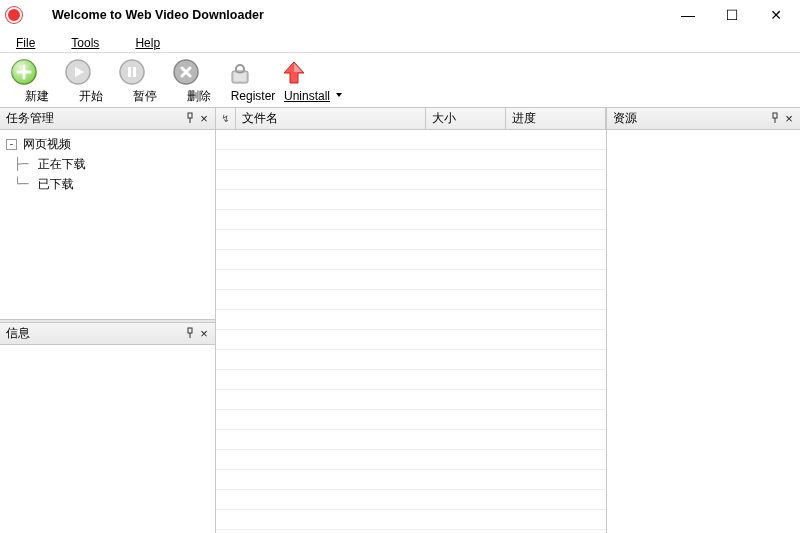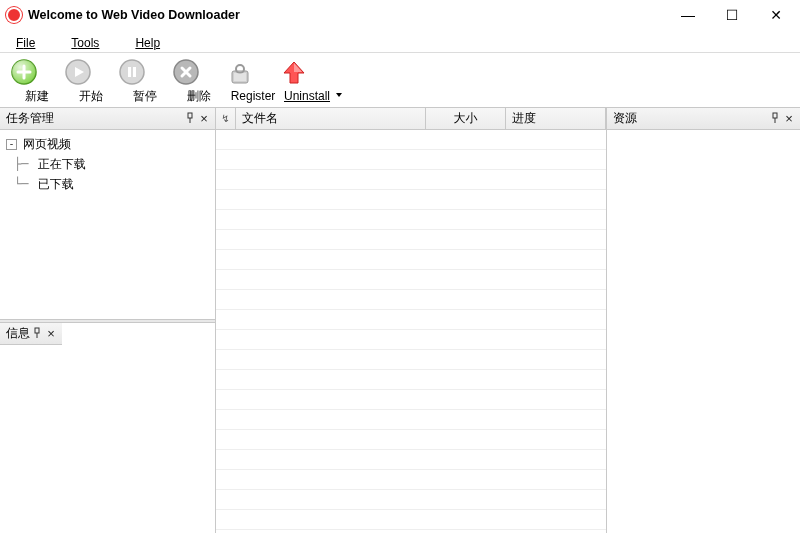--- a/index.html
+++ b/index.html
@@ -1,19 +1,19 @@
 <!DOCTYPE html>
 <html><head>
 <meta charset="utf-8">
 <style>
   * { box-sizing: border-box; margin: 0; padding: 0; }
   html, body { width: 800px; height: 533px; overflow: hidden; font-family: "Microsoft YaHei", "Segoe UI", Tahoma, sans-serif; font-size: 12px; background: #fff; color: #000; }
   .titlebar { height: 30px; display: flex; align-items: center; padding: 0 2px 0 6px; }
   .titlebar .app-icon { width: 16px; height: 16px; border-radius: 50%; background: #e33; display: inline-block; margin-right: 6px; box-shadow: inset 0 0 0 2px #fff, 0 0 0 1px #e33; }
-  .titlebar .title { font-weight: bold; font-size: 12.5px; }
+  .titlebar .title { font-weight: bold; font-size: 12.5px; margin-left: 24px; }
   .titlebar .spacer { flex: 1; }
   .winbtn { width: 44px; height: 28px; display: flex; align-items: center; justify-content: center; font-size: 14px; font-family: sans-serif; }
   .menubar { height: 22px; display: flex; align-items: flex-end; padding: 0 8px; gap: 20px; }
   .menu-item { padding: 2px 8px; }
   .menu-item span { text-decoration: underline; }
   .menubar-sep { height: 1px; background: #dcdcdc; }
   .toolbar { height: 54px; display: flex; align-items: center; padding: 2px 10px 0 10px; gap: 0; }
   .tbtn { display: flex; flex-direction: column; justify-content: center; width: 54px; height: 52px; gap: 2px; }
   .tbtn .lbl { font-size: 12px; text-align: center; }
   .tbtn .uline { text-decoration: underline; }
@@ -28,26 +28,26 @@
   .pane-header .ph-title { flex: 1; font-size: 12px; }
   .pane-header .pin { width: 14px; text-align: center; font-size: 11px; color: #222; }
   .pane-header .x { width: 14px; text-align: center; font-size: 13px; color: #222; }
   .pane-body { flex: 1; overflow: hidden; position: relative; background: #fff; }
   .tree { padding: 4px 6px; line-height: 20px; }
   .tree .row { display: flex; align-items: center; gap: 2px; }
   .tree .conn { color: #888; font-family: monospace; white-space: pre; }
   .tree .expander { width: 11px; height: 11px; border: 1px solid #999; display: inline-flex; align-items: center; justify-content: center; font-size: 10px; line-height: 1; font-family: monospace; color: #333; background: #fff; }
   .tree .indent { display: inline-block; }
   .split-h { height: 4px; background: #e8e8e8; border-top: 1px solid #c8c8c8; border-bottom: 1px solid #c8c8c8; cursor: row-resize; }
-  .info-pane { height: 210px; display: flex; flex-direction: row; }
+  .info-pane { height: 210px; display: flex; flex-direction: column; }
   .mid-header { height: 22px; border-bottom: 1px solid #c8c8c8; display: flex; align-items: stretch; background: linear-gradient(#f7f7f7, #ececec); }
   .mid-header .handle { width: 20px; border-right: 1px solid #c8c8c8; display: flex; align-items: center; justify-content: center; font-size: 10px; color: #555; }
   .mid-header .col { border-right: 1px solid #c8c8c8; display: flex; align-items: center; padding: 0 6px; font-size: 12px; }
   .mid-header .col.c1 { flex: 1; }
-  .mid-header .col.c2 { width: 80px; justify-content: center; }
+  .mid-header .col.c2 { width: 80px; justify-content: flex-start; }
   .mid-header .col.c3 { width: 100px; }
   .grid { position: absolute; inset: 22px 0 0 0; overflow: hidden; }
   .grid .line { height: 20px; border-bottom: 1px solid #eee; }
 </style>
 </head>
 <body>
 
 <div class="titlebar">
   <span class="app-icon"></span>
   <span class="title">Welcome to Web Video Downloader</span>

